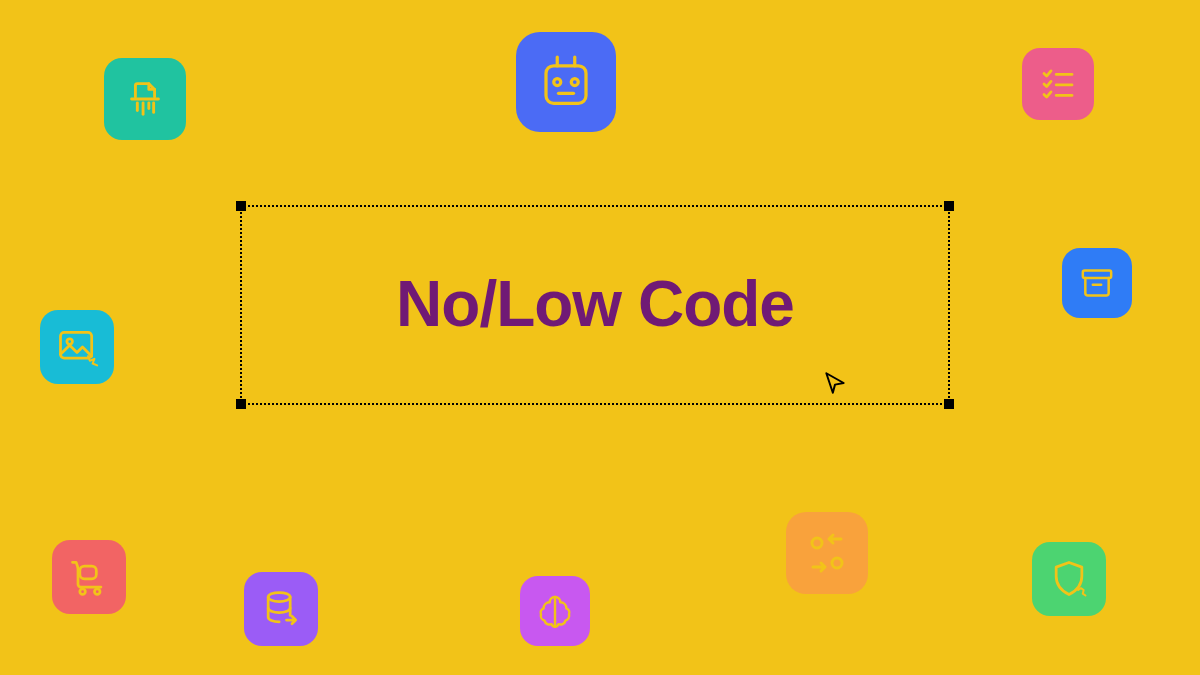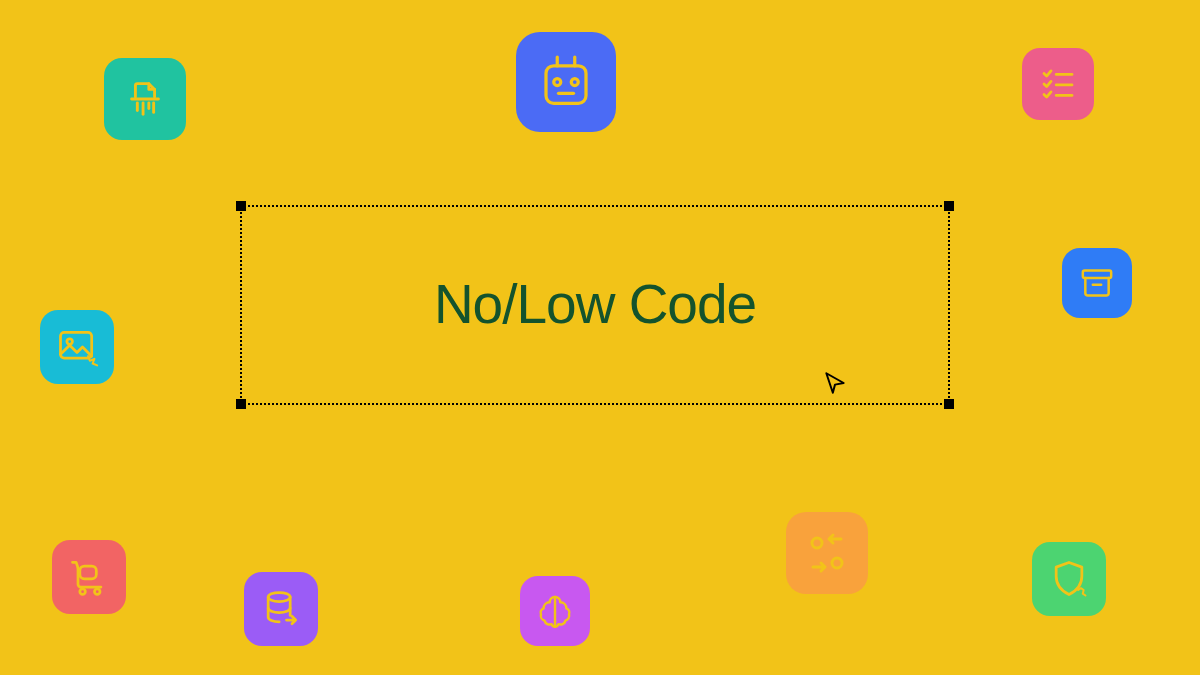--- a/index.html
+++ b/index.html
@@ -38,23 +38,23 @@
   .handle.tl { left: -6px; top: -6px; }
   .handle.tr { right: -6px; top: -6px; }
   .handle.bl { left: -6px; bottom: -6px; }
   .handle.br { right: -6px; bottom: -6px; }
 
   .title {
     position: absolute;
     left: 50%;
     top: 50%;
     transform: translate(-50%, -52%);
-    font-size: 55px;
-    font-weight: 400;
-    color: #14532d;
+    font-size: 64px;
+    font-weight: 700;
+    color: #701a75;
     white-space: nowrap;
     letter-spacing: -1px;
   }
 
   .cursor {
     position: absolute;
     left: 822px;
     top: 370px;
   }
 </style>

